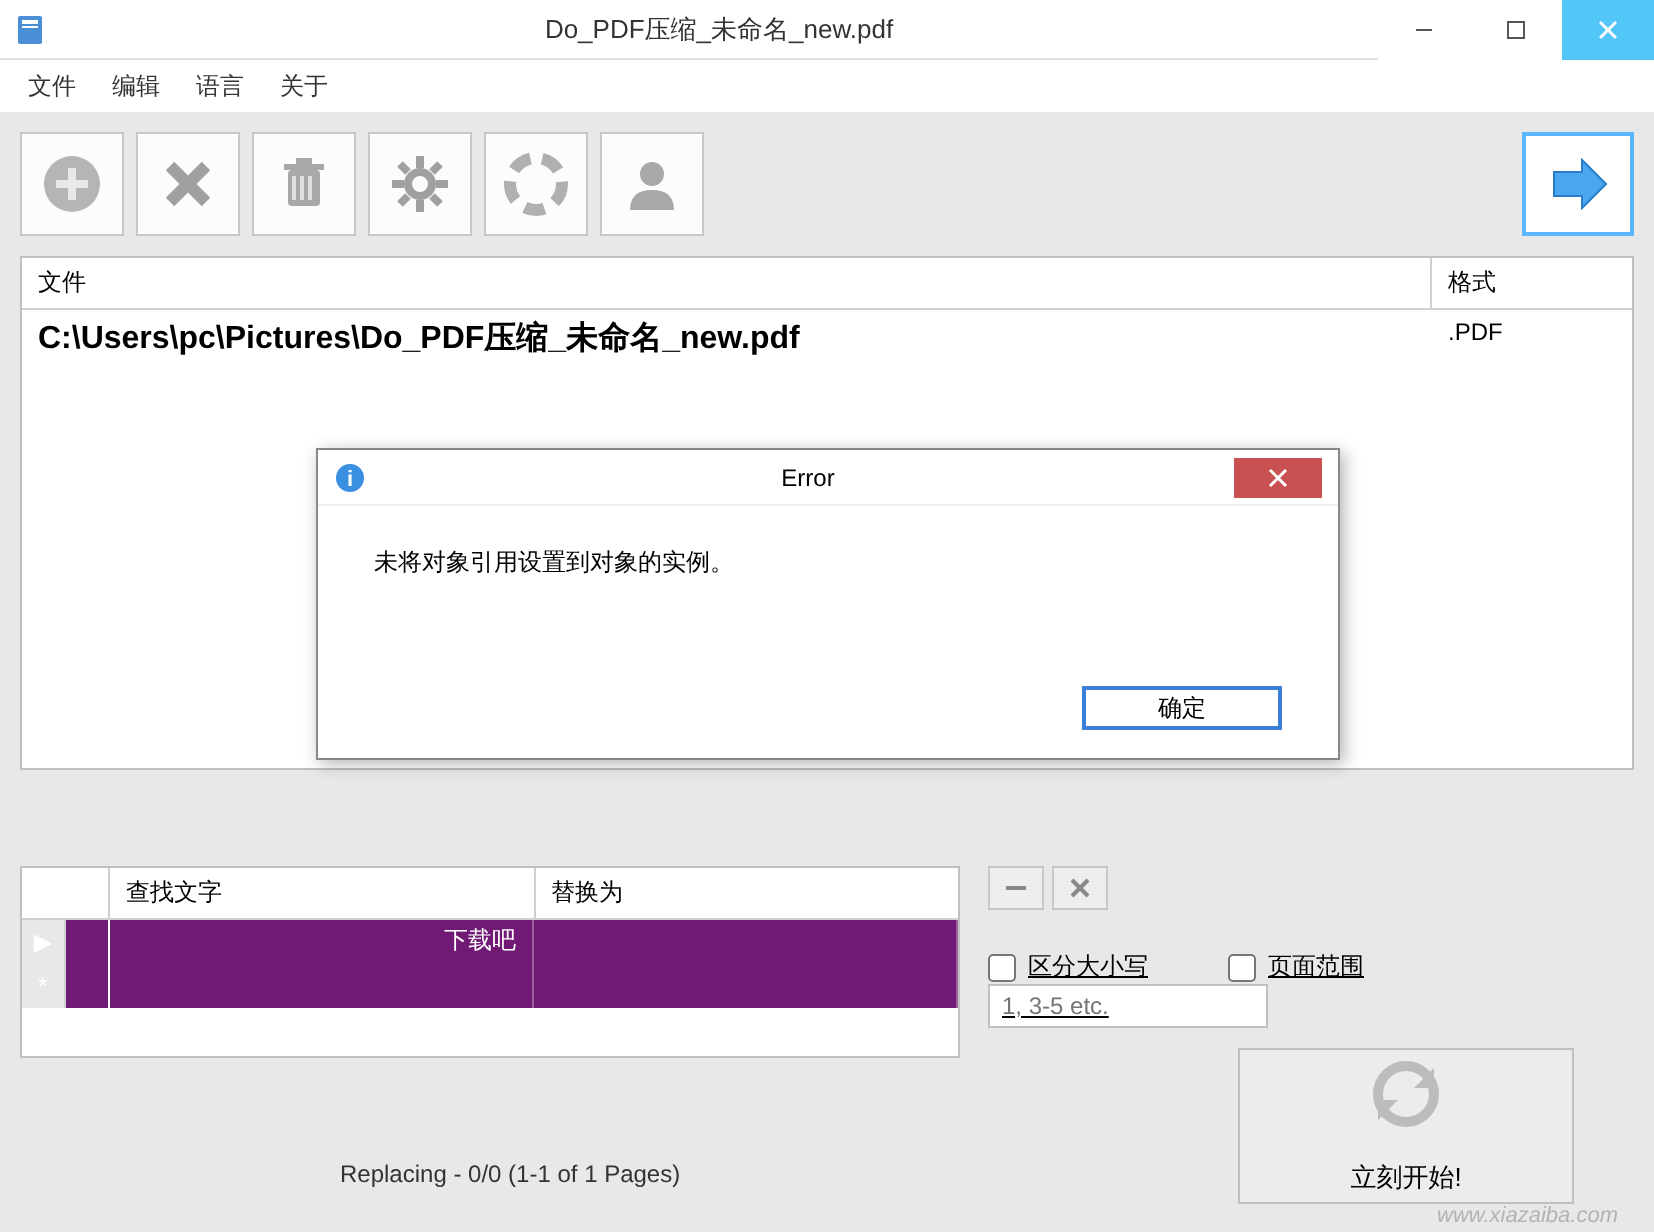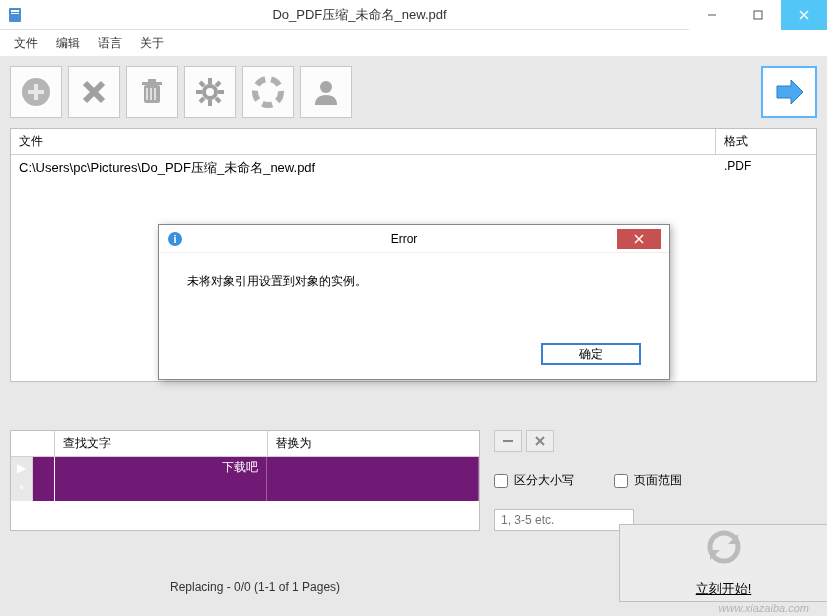--- a/index.html
+++ b/index.html
@@ -27,55 +27,55 @@
 .tb-btn { width: 52px; height: 52px; border: 1px solid #c8c8c8; background: #fcfcfc; display: flex; align-items: center; justify-content: center; cursor: pointer; }
 .tb-btn svg { width: 34px; height: 34px; }
 .go-btn { width: 56px; height: 52px; border: 2px solid #59b6ff; background: #fff; display: flex; align-items: center; justify-content: center; cursor: pointer; }
 
 
 .file-panel { border: 1px solid #c0c0c0; background: #fff; margin-bottom: 10px; }
 .fp-head { display: flex; border-bottom: 1px solid #d0d0d0; }
 .fp-h-file { flex: 1; padding: 4px 8px; font-size: 12px; border-right: 1px solid #d0d0d0; }
 .fp-h-fmt { width: 100px; padding: 4px 8px; font-size: 12px; }
 .fp-row { display: flex; }
-.fp-c-file { flex: 1; padding: 4px 8px; font-size: 13px; }
+.fp-c-file { flex: 1; padding: 4px 8px; font-size: 16px; font-weight: bold; }
 .fp-c-fmt { width: 100px; padding: 4px 8px; font-size: 12px; }
 .fp-body { height: 200px; }
 
 
 .mid-section { display: flex; gap: 14px; margin-bottom: 14px; margin-top: 48px; }
 .find-replace { flex: 0 0 470px; border: 1px solid #c0c0c0; background: #fff; }
 .fr-head { display: flex; background: #fff; border-bottom: 1px solid #d0d0d0; }
 .fr-head .sel-col { width: 44px; border-right: 1px solid #d0d0d0; }
 .fr-head .h-col { flex: 1; padding: 4px 8px; border-right: 1px solid #d0d0d0; }
 .fr-head .h-col:last-child { border-right: none; }
 .fr-row { display: flex; height: 22px; }
 .fr-row.sel { background: #701a75; color: #fff; text-align: right; }
 .fr-row .sel-col { width: 22px; background: #e8e8e8; border-right: 1px solid #d0d0d0; display: flex; align-items: center; justify-content: center; }
 .fr-row .mark-col { width: 22px; border-right: 1px solid #fff; }
 .fr-row .d-col { flex: 1; padding: 2px 8px; border-right: 1px solid rgba(255,255,255,0.3); }
 .fr-body-extra { height: 24px; background: #fff; }
 
 .right-controls { flex: 1; }
 .minus-x { display: flex; gap: 4px; margin-bottom: 20px; }
 .small-btn { width: 28px; height: 22px; border: 1px solid #c8c8c8; background: #eeeeee; display: flex; align-items: center; justify-content: center; cursor: pointer; }
-.opts-grid { display: grid; grid-template-columns: 120px 1fr; row-gap: 20px; align-items: center; }
+.opts-grid { display: grid; grid-template-columns: 120px 1fr; row-gap: 0; align-items: center; text-decoration: underline; }
 .chk { display: flex; align-items: center; gap: 6px; font-size: 12px; }
 .chk input { width: 14px; height: 14px; }
 .range-inp { width: 140px; height: 22px; border: 1px solid #c0c0c0; background: #fff; padding: 2px 6px; font-size: 12px; color: #999; }
 
 
 .bottom-row { display: flex; align-items: center; gap: 10px; }
 .loc-label { font-size: 12px; }
 .loc-input { flex: 0 0 390px; height: 22px; border: 2px solid #7aa7d6; background: #fff; padding: 2px 6px; font-size: 12px; }
 .browse-btn { width: 66px; height: 22px; border: 1px solid #a0a0a0; background: #e6e6e6; font-size: 12px; cursor: pointer; }
 
 
 .start-area { position: absolute; right: 12px; bottom: 14px; width: 196px; }
-.start-btn { width: 209px; height: 78px; border: 1px solid #c0c0c0; background: #ececec; display: flex; flex-direction: column; align-items: center; justify-content: center; gap: 14px; cursor: pointer; font-size: 13px; text-decoration: underline; }
+.start-btn { width: 168px; height: 78px; border: 1px solid #c0c0c0; background: #ececec; display: flex; flex-direction: column; align-items: center; justify-content: center; gap: 14px; cursor: pointer; font-size: 13px; }
 
 
 .status-text { position: absolute; left: 170px; bottom: 22px; font-size: 12px; color: #333; }
 
 
 .error-dlg { position: absolute; left: 158px; top: 224px; width: 512px; background: #fff; border: 1px solid #888; box-shadow: 2px 2px 8px rgba(0,0,0,0.3); }
 .dlg-title { height: 28px; background: #fff; display: flex; align-items: center; padding: 0 8px; position: relative; border-bottom: 1px solid #eee; }
 .dlg-icon { width: 16px; height: 16px; margin-right: 8px; }
 .dlg-title-text { flex: 1; text-align: center; font-size: 12px; }
 .dlg-close { width: 44px; height: 20px; background: #c75050; display: flex; align-items: center; justify-content: center; cursor: pointer; }

